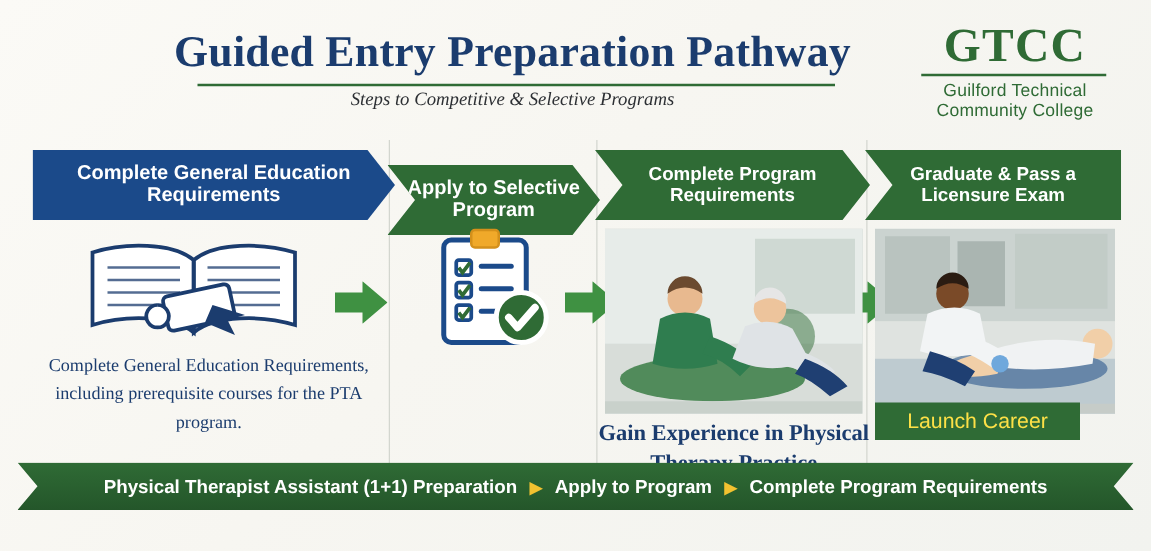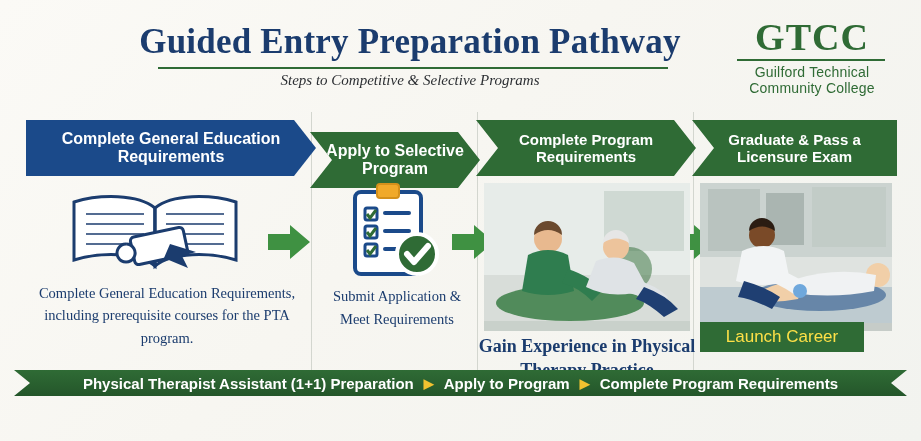--- a/index.html
+++ b/index.html
@@ -92,21 +92,21 @@
     font-weight:bold;font-size:18px;color:#1b3c6e;line-height:1.35;
   }
   .launch{
     position:absolute;left:700px;top:322px;width:164px;height:30px;
     background:#2f6b35;color:#fde047;display:flex;align-items:center;justify-content:center;
     font-weight:normal;font-size:17px;
   }
 
   
   .footer{
-    position:absolute;left:14px;top:370px;width:893px;height:26px;
+    position:absolute;left:14px;top:370px;width:893px;height:38px;
     background:linear-gradient(180deg,#2f6b35 0%,#24562a 100%);
     color:#ffffff;display:flex;align-items:center;justify-content:center;
     font-weight:bold;font-size:15px;
     clip-path:polygon(0 0,100% 0,calc(100% - 16px) 50%,100% 100%,0 100%,16px 50%);
   }
   .footer .sep{color:#f2c230;margin:0 10px;font-size:13px;}
   .footer-inner{display:flex;align-items:center;}
 </style>
 </head>
 <body>
@@ -196,21 +196,20 @@
         <path d="M22 50 l3 4 6 -8" stroke="#2f6b35" stroke-width="3" fill="none"></path>
         <rect x="38" y="47" width="28" height="4" rx="2" fill="#1b4a8a"></rect>
         <rect x="20" y="62" width="12" height="12" rx="2" fill="#fff" stroke="#1b4a8a" stroke-width="3"></rect>
         <path d="M22 68 l3 4 6 -8" stroke="#2f6b35" stroke-width="3" fill="none"></path>
         <rect x="38" y="65" width="28" height="4" rx="2" fill="#1b4a8a"></rect>
       </g>
       <circle cx="72" cy="72" r="20" fill="#2f6b35" stroke="#ffffff" stroke-width="4"></circle>
       <path d="M62 72 l7 8 14 -16" stroke="#ffffff" stroke-width="6" fill="none" stroke-linecap="round" stroke-linejoin="round"></path>
     </svg>
   </div>
-  <div class="col2-text">Submit Application &amp; Meet Requirements</div>
 
   <div class="photo p1">
     <svg width="206" height="148" viewBox="0 0 206 148" preserveAspectRatio="none">
       <rect width="206" height="148" fill="#dfe6e3"></rect>
       <rect y="0" width="206" height="92" fill="#e7ece9"></rect>
       <rect x="120" y="8" width="80" height="60" fill="#cfd9d3"></rect>
       <rect x="0" y="92" width="206" height="56" fill="#d8ddd9"></rect>
       <ellipse cx="86" cy="120" rx="74" ry="18" fill="#3a7d44" opacity=".85"></ellipse>
       <circle cx="146" cy="86" r="22" fill="#2f6b35" opacity=".5"></circle>
       <g>

